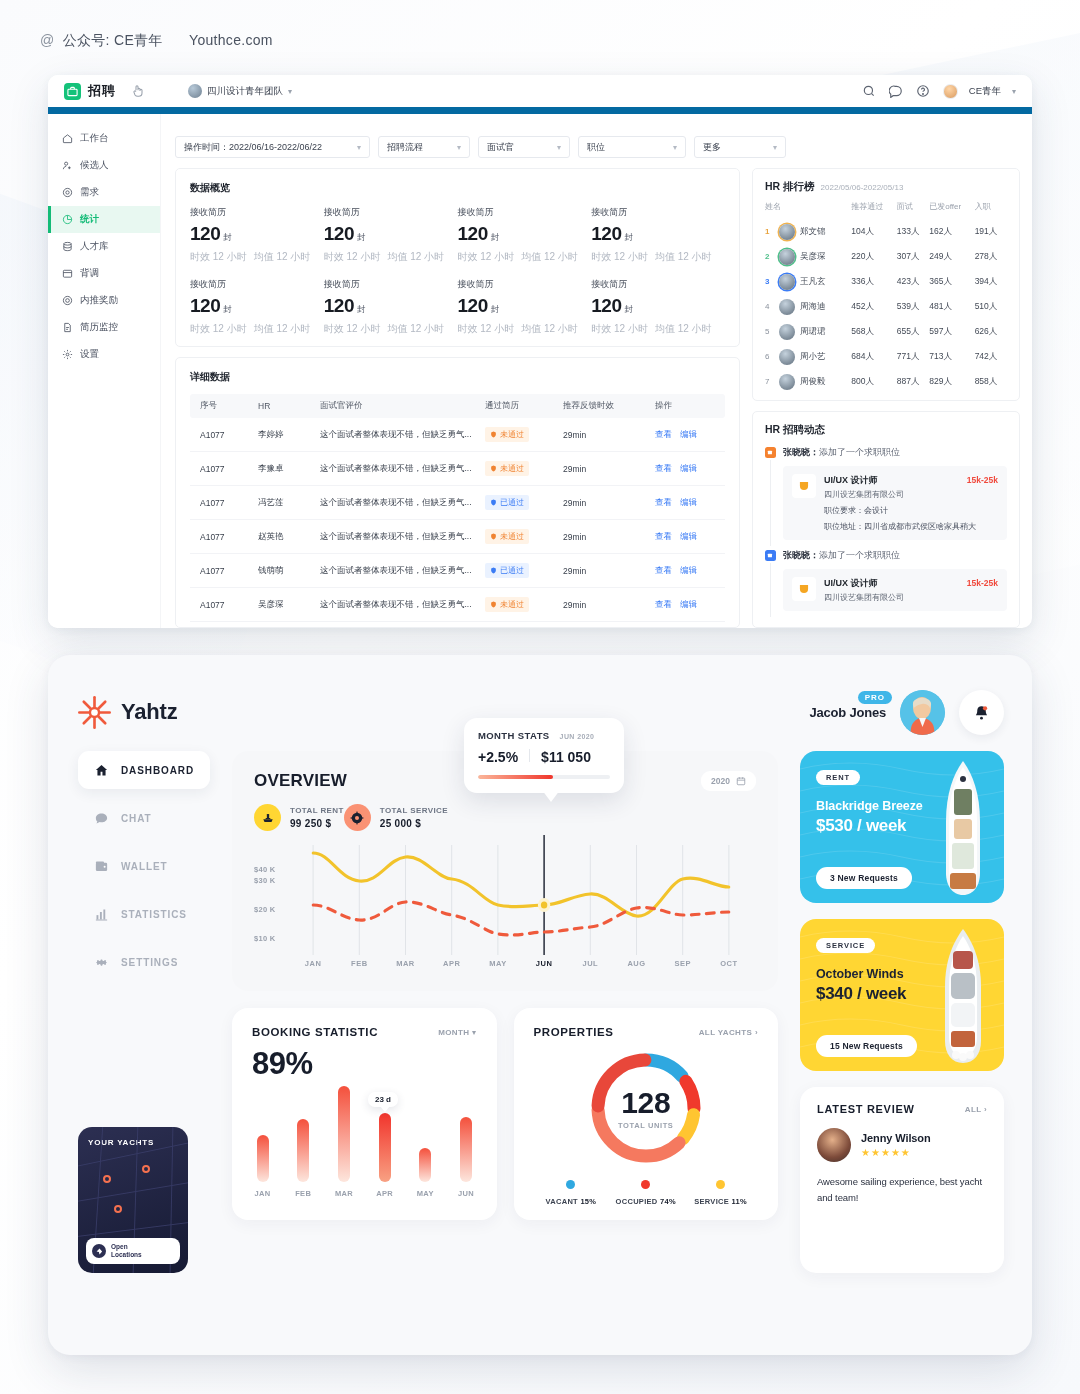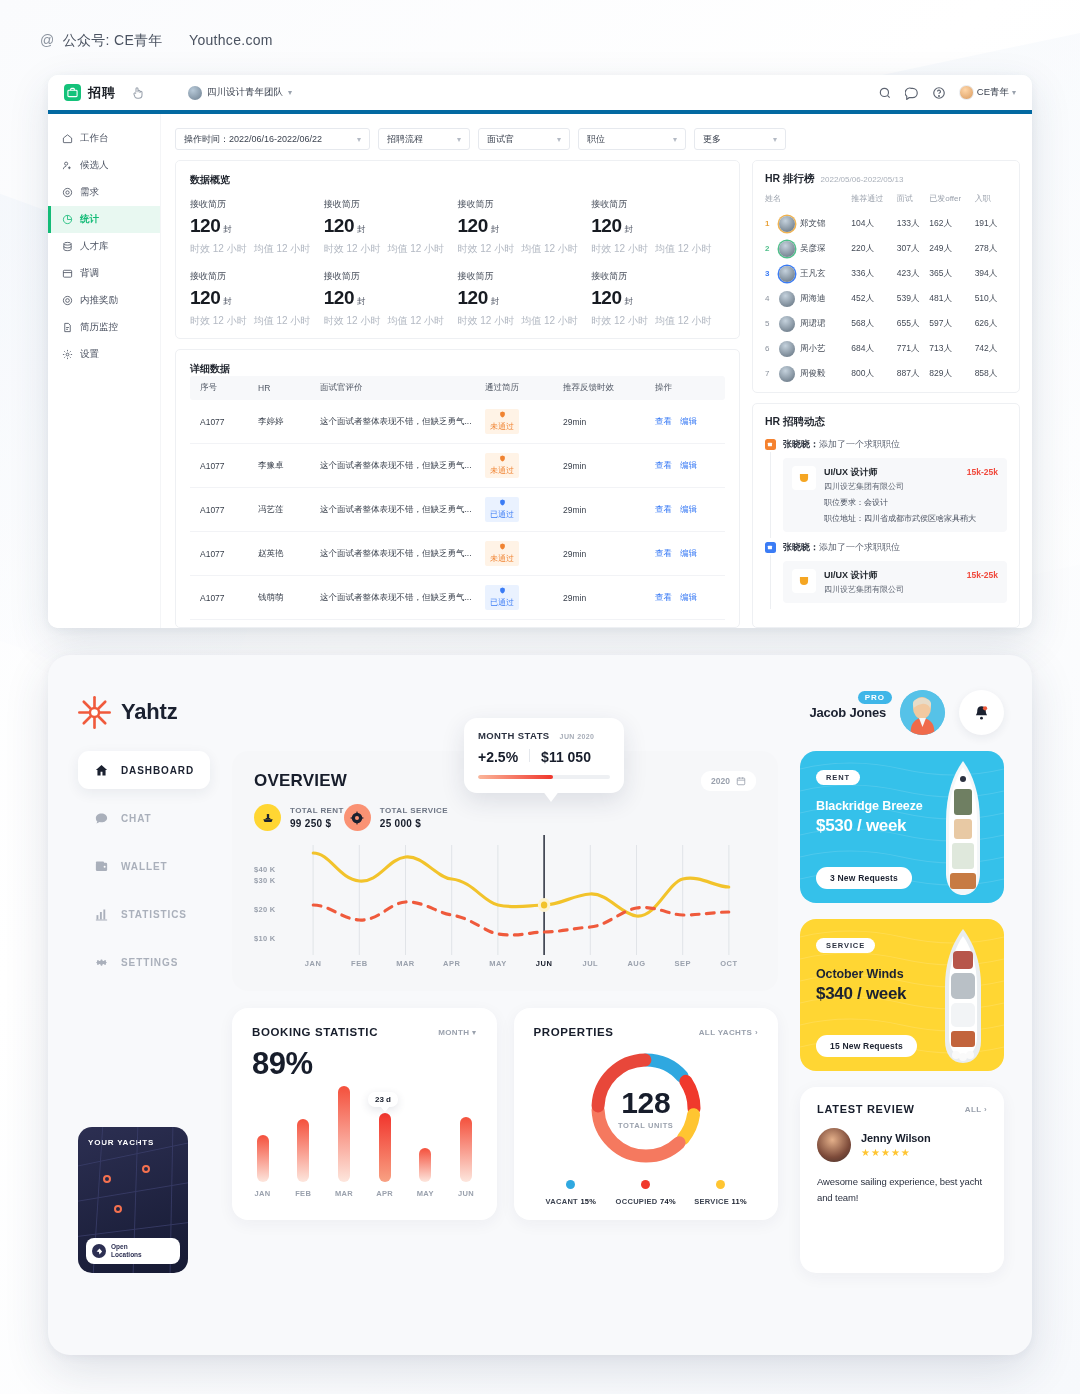--- a/index.html
+++ b/index.html
@@ -29,42 +29,42 @@
   .watermark .gap { display:inline-block; width:18px; }
 
   
   .hr-app {
     position:absolute; left:48px; top:75px; width:984px; height:553px;
     background:#ffffff; border-radius:10px; overflow:hidden;
     box-shadow: 0 14px 40px rgba(40,60,90,.13), 0 2px 8px rgba(40,60,90,.06);
   }
   .hr-topbar {
     height:39px; background:#ffffff; display:flex; align-items:center;
-    padding:0 16px; border-bottom:4px solid #0369a1; position:relative;
+    padding:0 16px; border-bottom:7px solid #0369a1; position:relative;
   }
   .brand { display:flex; align-items:center; gap:7px; }
   .brand-icon {
     width:17px; height:17px; border-radius:4px; background:#14c27a;
     display:flex; align-items:center; justify-content:center;
   }
   .brand-icon svg { width:11px; height:11px; }
   .brand-name { font-size:13px; font-weight:bold; color:#1b1f26; letter-spacing:1px; }
   .cursor-hand { margin-left:14px; width:16px; height:16px; color:#9aa2ad; }
   .team-chip {
     margin-left:42px; display:flex; align-items:center; gap:5px;
     font-size:9.5px; color:#3c4350;
   }
   .team-ava {
     width:14px; height:14px; border-radius:50%;
     background: radial-gradient(circle at 35% 30%, #b7c9d8, #6d7f90);
   }
   .caret { font-size:8px; color:#9aa2ad; }
   .topbar-right { margin-left:auto; display:flex; align-items:center; gap:13px; }
   .tb-icon { width:14px; height:14px; color:#5d6471; }
-  .user-chip { display:flex; align-items:center; gap:3px; font-size:9.5px; color:#3c4350; }
+  .user-chip { display:flex; align-items:center; gap:11px; font-size:9.5px; color:#3c4350; }
   .user-ava {
     width:15px; height:15px; border-radius:50%;
     background: radial-gradient(circle at 40% 30%,#ffd6a8,#d99a5e);
     border:1.5px solid #e8ebef;
   }
 
   .hr-body { display:flex; height:514px; }
   .hr-side { width:113px; background:#ffffff; padding-top:11px; flex:none; border-right:1px solid #f4f5f7;}
   .side-item {
     display:flex; align-items:center; gap:7px; height:27px;
@@ -77,21 +77,21 @@
   .side-item.active::before {
     content:""; position:absolute; left:0; top:0; bottom:0; width:2.5px; background:#13bb77;
   }
 
   .hr-main { flex:1; padding:10px 12px 0 14px; display:flex; flex-direction:column; min-width:0; }
   .hr-head { display:flex; align-items:baseline; gap:7px; }
   .hr-head .bar { width:3px; height:13px; background:#13bb77; border-radius:2px; position:relative; top:2px;}
   .hr-title { font-size:13px; font-weight:bold; color:#1b2029; }
   .hr-sub { font-size:8px; color:#a6acb7; }
 
-  .filters { display:flex; gap:8px; margin-top:4px; }
+  .filters { display:flex; gap:8px; margin-top:12px; }
   .filter {
     height:22px; border:1px solid #e6e9ee; border-radius:3px; background:#fff;
     display:flex; align-items:center; padding:0 8px; font-size:9px; color:#3c4350;
     justify-content:space-between;
   }
   .filter .lbl { white-space:nowrap; }
   .filter .cv { color:#b4bac4; font-size:8px; margin-left:10px; }
   .f-date { width:195px; }
   .f-flow { width:92px; }
   .f-int  { width:92px; }
@@ -107,36 +107,36 @@
 
   .overview { padding:12px 14px 10px; }
   .ov-grid { display:grid; grid-template-columns: repeat(4, 1fr); row-gap:14px; margin-top:11px; }
   .ov-label { font-size:9px; color:#474e5b; }
   .ov-value { margin-top:4px; font-size:19px; font-weight:bold; color:#171b22; letter-spacing:-.5px; }
   .ov-value .unit { font-size:8.5px; font-weight:normal; color:#4a5160; margin-left:3px; letter-spacing:0;}
   .ov-meta { margin-top:5px; font-size:10px; color:#b3b9c3; }
   .ov-meta span { margin-right:7px; }
 
   .detail { padding:12px 14px 0; flex:1; overflow:hidden; }
-  table.dt { width:100%; border-collapse:collapse; }
+  table.dt { width:100%; border-collapse:collapse; margin-top:10px; }
   table.dt th {
     background:#f7f8fa; font-size:8.5px; color:#515865; font-weight:normal;
     text-align:left; padding:6px 0 6px 10px; white-space:nowrap;
   }
   table.dt th:first-child { border-radius:3px 0 0 3px; }
   table.dt th:last-child { border-radius:0 3px 3px 0; }
   table.dt td {
     font-size:8.5px; color:#3a414d; padding:9px 0 9px 10px;
     border-bottom:1px solid #f2f3f6; white-space:nowrap;
   }
   .c-no { width:58px; } .c-hr { width:62px; } .c-ev { width:165px; }
   .c-st { width:78px; } .c-tm { width:92px; }
   .cell-ev { color:#3a414d; overflow:hidden; text-overflow:ellipsis; max-width:160px; }
   .tag { display:inline-flex; align-items:center; gap:3px; border-radius:2px;
-         padding:2px 5px; font-size:8px;flex-direction:column; }
+         padding:2px 5px; font-size:8px; }
   .tag svg { width:7px; height:7px; }
   .tag.fail { background:#fff3e6; color:#f08331; }
   .tag.pass { background:#eaf2ff; color:#3b7cf5; }
   .link { color:#3b7cf5; margin-right:8px; }
 
   
   .rank { padding:11px 12px 6px; }
   .rank-head { display:flex; align-items:baseline; gap:6px; }
   .rank-head .t { font-size:10.5px; font-weight:bold; color:#1f242d; }
   .rank-head .d { font-size:8px; color:#aab0ba; }

